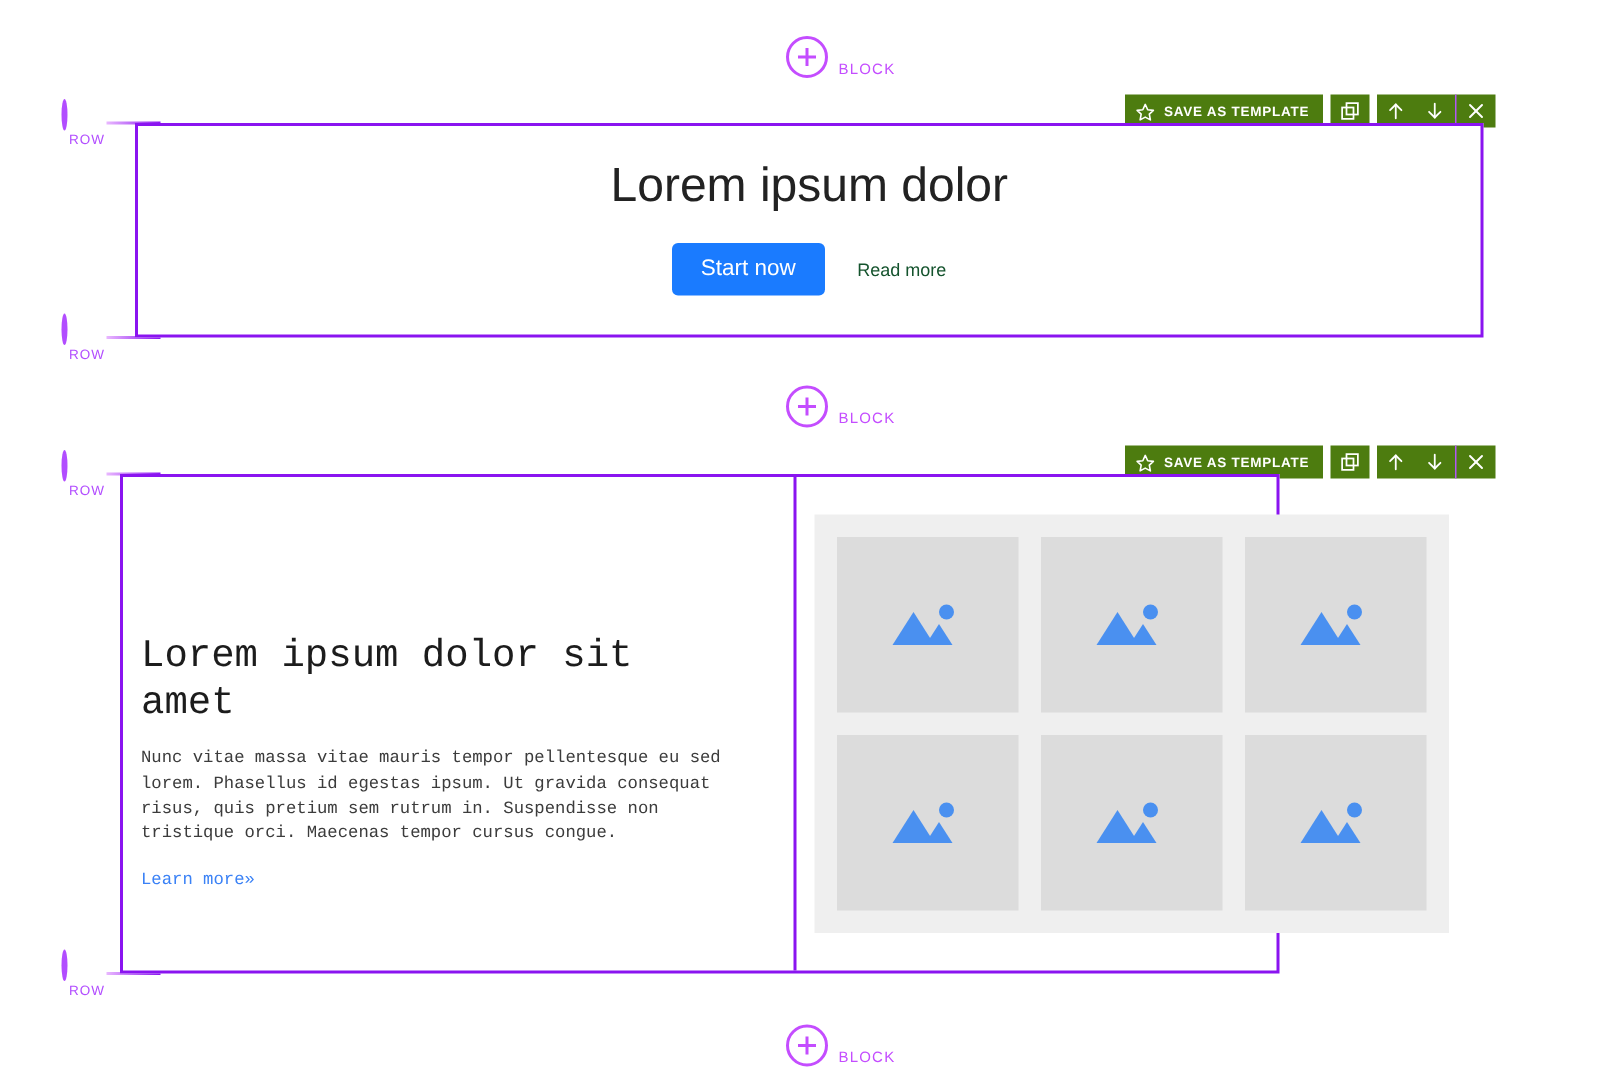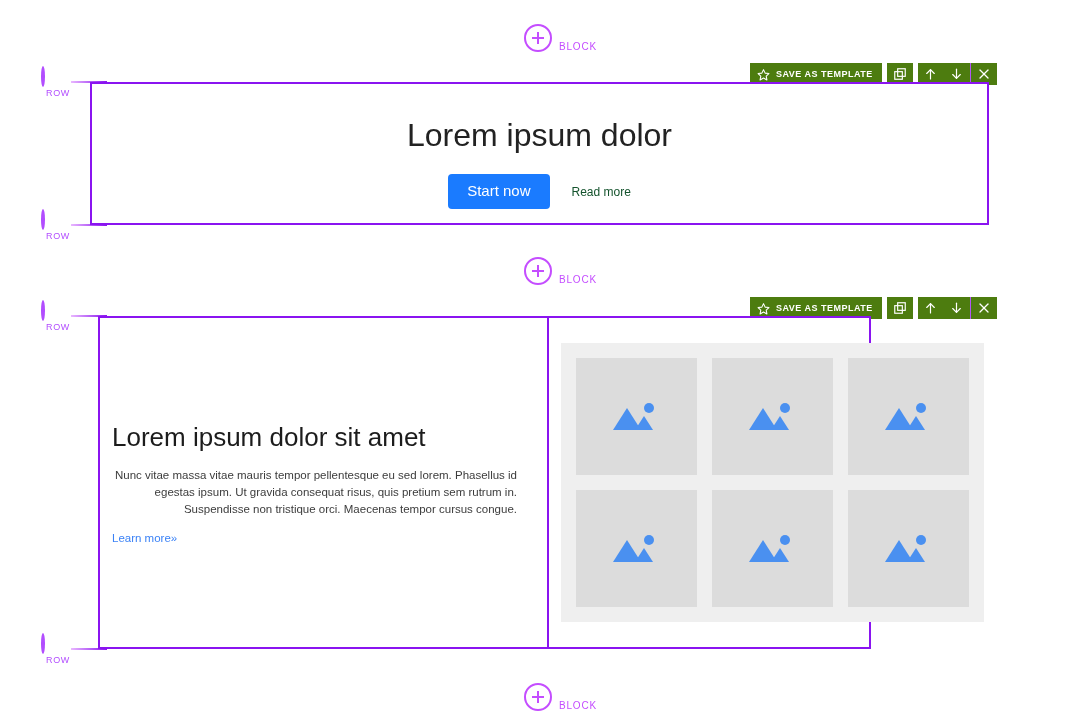--- a/index.html
+++ b/index.html
@@ -145,21 +145,21 @@
   .hero {
     position: absolute;
     left: 0;
     right: 0;
     text-align: center;
   }
   .hero-title {
     font-size: 32px;
     font-weight: 400;
     color: #222222;
-    margin: 12px;
+    margin: 0;
     line-height: 1.2;
   }
   .hero-sub {
     font-size: 12px;
     color: #3c3c3c;
     margin: 13px 0 0 0;
     line-height: 1.4;
   }
   .hero-actions {
     margin-top: 20px;
@@ -203,21 +203,20 @@
     font-weight: 400;
     color: #1c1c1c;
     margin: 0;
     line-height: 1.2;
   }
   .feature-body {
     font-size: 11.5px;
     color: #3c3c3c;
     line-height: 1.45;
     margin: 14px 0 0 0;
-    text-align: right;
   }
   .feature-link {
     display: inline-block;
     margin-top: 15px;
     font-size: 11.5px;
     color: #3b82f6;
     text-decoration: none;
     cursor: pointer;
   }
 
@@ -357,21 +356,21 @@
     <div class="row-label">ROW</div>
     <div class="row-connector"></div>
   </div>
 
   <div class="row-add" style="left:41px; top:635px;">
     <span class="circle-plus"></span>
     <div class="row-label">ROW</div>
     <div class="row-connector"></div>
   </div>
 
-  <div class="row-frame" style="left:98px; top:316px; width:773px; height:333px;">
+  <div class="row-frame" style="left:80px; top:316px; width:773px; height:333px;font-family:Liberation Mono, monospace;">
 
     <div class="col-left" style="left:0; top:0; width:449px; height:329px; padding:0 32px;">
       <div style="position:absolute; left:12px; right:32px; top:104px;">
         <h2 class="feature-title">Lorem ipsum dolor sit amet</h2>
         <p class="feature-body">Nunc vitae massa vitae mauris tempor pellentesque eu sed lorem. Phasellus id egestas ipsum. Ut gravida consequat risus, quis pretium sem rutrum in. Suspendisse non tristique orci. Maecenas tempor cursus congue.</p>
         <a class="feature-link">Learn more»</a>
       </div>
     </div>
 
     <div class="col-divider" style="left:447px; top:0; height:329px;"></div>

